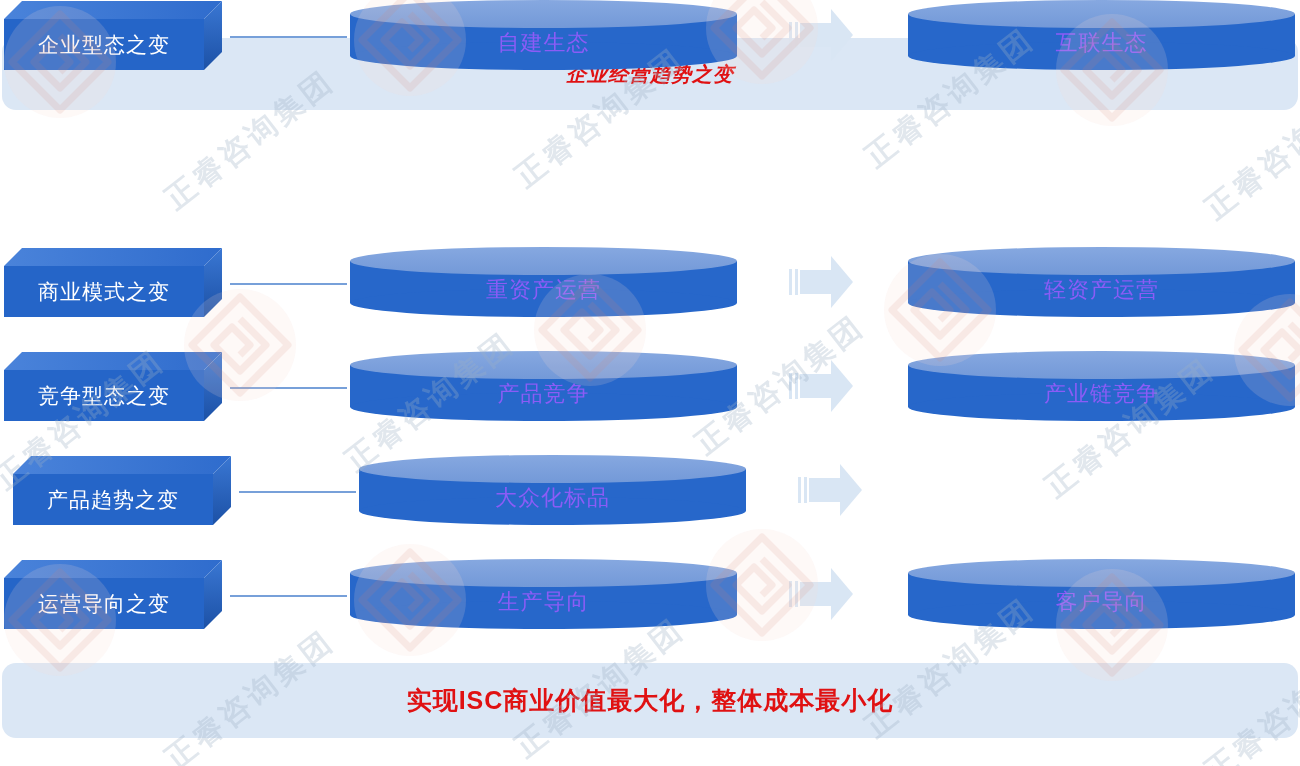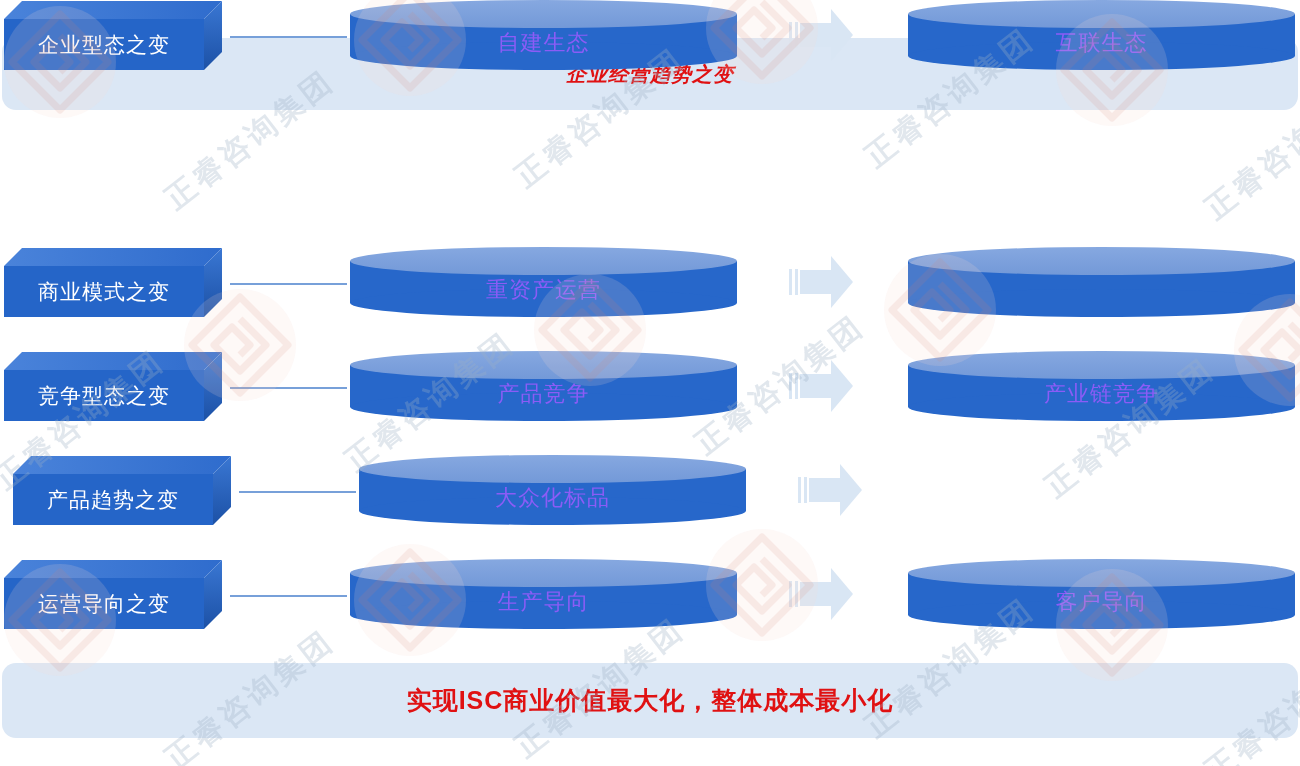--- a/index.html
+++ b/index.html
@@ -101,20 +101,21 @@
     <div class="arrow">
       <div class="bar b1"></div>
         <div class="bar b2"></div>
       <div class="abody"></div>
         <div class="ahead"></div>
     </div>
     <div class="cyl to">
       <div class="body"></div>
         <div class="bottom"></div>
         <div class="cap"></div>
+      <div class="label">轻资产运营</div>
     </div>
   </div>
 
   <div class="row">
     <div class="box3d">
       <div class="face-top"></div>
       <div class="face-side"></div>
       <div class="face-front"></div>
       <div class="label">竞争型态之变</div>
     </div>

